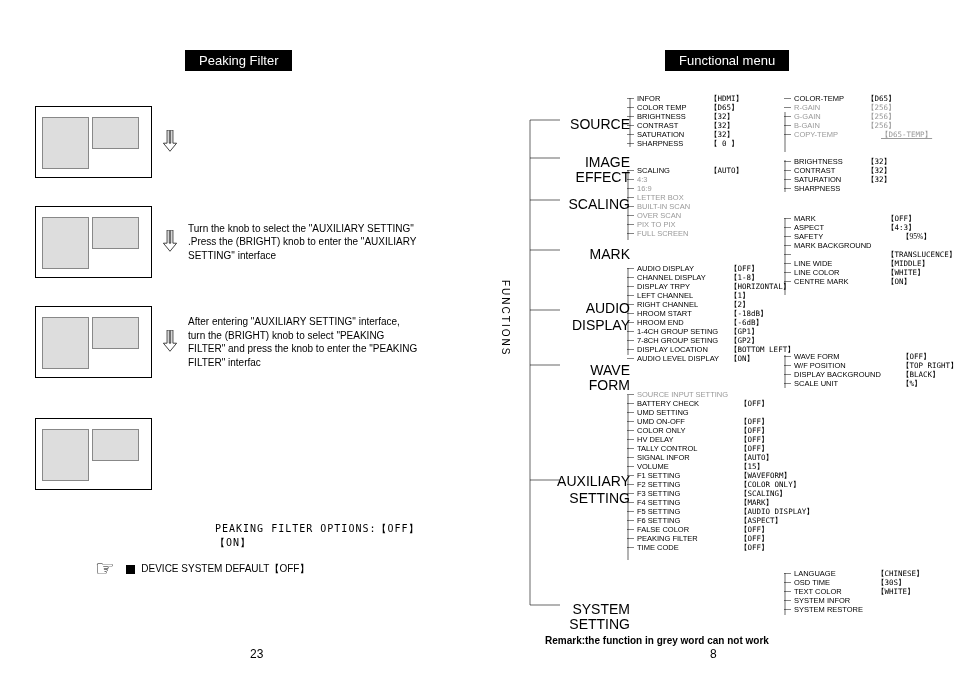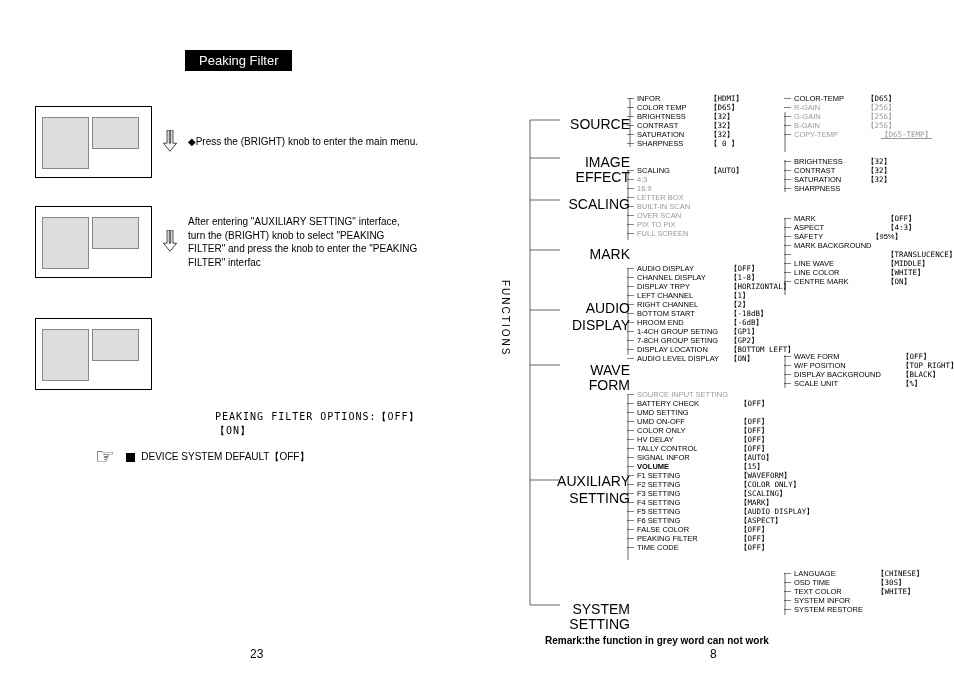--- a/index.html
+++ b/index.html
@@ -9,21 +9,21 @@
 .right{left:490px;width:430px}
 .title-bar{background:#000;color:#fff;padding:3px 14px;font-size:13px;display:inline-block}
 .left .title-bar{margin-left:150px}
 .right .title-bar{margin-left:175px}
 .step{display:flex;align-items:center;gap:10px;margin-top:20px}
 .thumb{width:115px;height:70px;border:1px solid #000;background:#fff;position:relative}
 .thumb::before{content:"";position:absolute;left:6px;top:10px;width:45px;height:50px;background:#ddd;border:1px solid #888}
 .thumb::after{content:"";position:absolute;left:56px;top:10px;width:45px;height:30px;background:#ddd;border:1px solid #888}
 .arrow-down svg{width:16px;height:22px}
 .step-text{width:230px;font-size:10px;line-height:1.35}
-.options{margin-top:20px;font-size:10px;text-align:left;padding-left:60px}
+.options{margin-top:32px;font-size:10px;text-align:left;padding-left:60px}
 .options .hand{font-size:22px;vertical-align:middle;margin-right:8px}
 .options .sq{display:inline-block;width:9px;height:9px;background:#000;margin-right:4px;vertical-align:middle}
 .pagenum{position:absolute;bottom:15px;font-size:12px}
 .pagenum.l{left:250px}
 .pagenum.r{left:710px}
 .remark{font-weight:bold;font-size:10px;position:absolute;left:545px;top:635px}
 .func-label{position:absolute;left:500px;top:280px;writing-mode:vertical-rl;letter-spacing:2px;font-size:10px}
 .tree{position:absolute;left:520px;top:95px;font-size:7.5px;line-height:1.1}
 .cat{position:absolute;left:30px;font-size:14px;text-align:right;width:80px}
 .grey{color:#999}
@@ -34,21 +34,27 @@
 
 <div class="page">
 
   <div class="left">
     <div class="title-bar">Peaking Filter</div>
     <div class="step" style="margin-top:35px">
       <div class="thumb"></div>
       <div class="arrow-down"><svg viewBox="0 0 20 30">
             <path d="M6 0v18h-5l9 11 9-11h-5V0h-3v18h-2V0z" fill="none" stroke="#000"></path>
           </svg></div>
-      <div class="step-text">◆Press the (BRIGHT) knob to enter the main menu.</div>
+    </div>
+    <div class="step" style="margin-top:28px">
+      <div class="thumb"></div>
+      <div class="arrow-down"><svg viewBox="0 0 20 30">
+            <path d="M6 0v18h-5l9 11 9-11h-5V0h-3v18h-2V0z" fill="none" stroke="#000"></path>
+          </svg></div>
+      <div class="step-text">Turn the knob to select the "AUXILIARY SETTING" .Press the (BRIGHT) knob to enter the "AUXILIARY SETTING" interface</div>
     </div>
     <div class="step" style="margin-top:28px">
       <div class="thumb"></div>
       <div class="arrow-down"><svg viewBox="0 0 20 30">
             <path d="M6 0v18h-5l9 11 9-11h-5V0h-3v18h-2V0z" fill="none" stroke="#000"></path>
           </svg></div>
       <div class="step-text">After entering "AUXILIARY SETTING" interface, turn the (BRIGHT) knob to select "PEAKING FILTER" and press the knob to enter the "PEAKING FILTER" interfac</div>
     </div>
     <div class="step" style="margin-top:40px">
       <div class="thumb"></div>
@@ -57,20 +63,23 @@
     <div class="options">
       <div style="font-family:monospace;letter-spacing:1px;margin-left:120px">PEAKING FILTER OPTIONS:【OFF】 【ON】</div>
       <div style="margin-top:6px">
         <span class="hand">☞</span>
         <span class="sq"></span>
         <span>DEVICE SYSTEM DEFAULT【OFF】</span>
       </div>
     </div>
   </div>
 
+  <div class="right">
+    <div class="title-bar">Functional menu</div>
+  </div>
   <div class="func-label">FUNCTIONS</div>
 
   <svg class="lines" width="954" height="676">
     <g stroke="#000" stroke-width="0.6" fill="none">
       <line x1="530" y1="120" x2="530" y2="605"></line>
       <line x1="530" y1="120" x2="560" y2="120"></line>
       <line x1="530" y1="158" x2="560" y2="158"></line>
       <line x1="530" y1="200" x2="560" y2="200"></line>
       <line x1="530" y1="250" x2="560" y2="250"></line>
       <line x1="530" y1="310" x2="560" y2="310"></line>
@@ -228,34 +237,34 @@
           <span style="position: absolute; left: 95px; font-family: monospace;">【OFF】</span>
         </div>
         <div style="position: relative; height: 9px; white-space: nowrap;">
           <span style="position: absolute; left: -8px; top: -1px; font-size: 7px;">—</span>
           <span style="position: absolute; left: 2px;">ASPECT</span>
           <span style="position: absolute; left: 95px; font-family: monospace;">【4:3】</span>
         </div>
         <div style="position: relative; height: 9px; white-space: nowrap;">
           <span style="position: absolute; left: -8px; top: -1px; font-size: 7px;">—</span>
           <span style="position: absolute; left: 2px;">SAFETY</span>
-          <span style="position: absolute; left: 80px; font-family: Liberation Sans, sans-serif; text-align: center;">【95%】</span>
+          <span style="position: absolute; left: 110px; font-family: Liberation Serif, serif; text-align: center;">【95%】</span>
         </div>
         <div style="position: relative; height: 9px; white-space: nowrap;">
           <span style="position: absolute; left: -8px; top: -1px; font-size: 7px;">—</span>
           <span style="position: absolute; left: 2px;">MARK BACKGROUND</span>
         </div>
         <div style="position: relative; height: 9px; white-space: nowrap;">
           <span style="position: absolute; left: -8px; top: -1px; font-size: 7px;">—</span>
           <span style="position: absolute; left: 2px;"></span>
           <span style="position: absolute; left: 95px; font-family: monospace;">【TRANSLUCENCE】</span>
         </div>
         <div style="position: relative; height: 9px; white-space: nowrap;">
           <span style="position: absolute; left: -8px; top: -1px; font-size: 7px;">—</span>
-          <span style="position: absolute; left: 2px;">LINE WAVE</span>
+          <span style="position: absolute; left: 2px;">LINE WIDE</span>
           <span style="position: absolute; left: 95px; font-family: monospace;">【MIDDLE】</span>
         </div>
         <div style="position: relative; height: 9px; white-space: nowrap;">
           <span style="position: absolute; left: -8px; top: -1px; font-size: 7px;">—</span>
           <span style="position: absolute; left: 2px;">LINE COLOR</span>
           <span style="position: absolute; left: 95px; font-family: monospace;">【WHITE】</span>
         </div>
         <div style="position: relative; height: 9px; white-space: nowrap;">
           <span style="position: absolute; left: -8px; top: -1px; font-size: 7px;">—</span>
           <span style="position: absolute; left: 2px;">CENTRE MARK</span>
@@ -284,21 +293,21 @@
           <span style="position: absolute; left: 2px;">LEFT CHANNEL</span>
           <span style="position: absolute; left: 95px; font-family: monospace;">【1】</span>
         </div>
         <div style="position: relative; height: 9px; white-space: nowrap;">
           <span style="position: absolute; left: -8px; top: -1px; font-size: 7px;">—</span>
           <span style="position: absolute; left: 2px;">RIGHT CHANNEL</span>
           <span style="position: absolute; left: 95px; font-family: monospace;">【2】</span>
         </div>
         <div style="position: relative; height: 9px; white-space: nowrap;">
           <span style="position: absolute; left: -8px; top: -1px; font-size: 7px;">—</span>
-          <span style="position: absolute; left: 2px;">BOTTOM START</span>
+          <span style="position: absolute; left: 2px;">HROOM START</span>
           <span style="position: absolute; left: 95px; font-family: monospace;">【-18dB】</span>
         </div>
         <div style="position: relative; height: 9px; white-space: nowrap;">
           <span style="position: absolute; left: -8px; top: -1px; font-size: 7px;">—</span>
           <span style="position: absolute; left: 2px;">HROOM END</span>
           <span style="position: absolute; left: 95px; font-family: monospace;">【-6dB】</span>
         </div>
         <div style="position: relative; height: 9px; white-space: nowrap;">
           <span style="position: absolute; left: -8px; top: -1px; font-size: 7px;">—</span>
           <span style="position: absolute; left: 2px;">1-4CH GROUP SETING</span>
@@ -378,21 +387,21 @@
           <span style="position: absolute; left: 2px;">TALLY CONTROL</span>
           <span style="position: absolute; left: 105px; font-family: monospace;">【OFF】</span>
         </div>
         <div style="position: relative; height: 9px; white-space: nowrap;">
           <span style="position: absolute; left: -8px; top: -1px; font-size: 7px;">—</span>
           <span style="position: absolute; left: 2px;">SIGNAL INFOR</span>
           <span style="position: absolute; left: 105px; font-family: monospace;">【AUTO】</span>
         </div>
         <div style="position: relative; height: 9px; white-space: nowrap;">
           <span style="position: absolute; left: -8px; top: -1px; font-size: 7px;">—</span>
-          <span style="position: absolute; left: 2px; font-weight: bold;">VOLUME</span>
+          <span style="position: absolute; left: 2px;">VOLUME</span>
           <span style="position: absolute; left: 105px; font-family: monospace;">【15】</span>
         </div>
         <div style="position: relative; height: 9px; white-space: nowrap;">
           <span style="position: absolute; left: -8px; top: -1px; font-size: 7px;">—</span>
           <span style="position: absolute; left: 2px;">F1 SETTING</span>
           <span style="position: absolute; left: 105px; font-family: monospace;">【WAVEFORM】</span>
         </div>
         <div style="position: relative; height: 9px; white-space: nowrap;">
           <span style="position: absolute; left: -8px; top: -1px; font-size: 7px;">—</span>
           <span style="position: absolute; left: 2px;">F2 SETTING</span>

